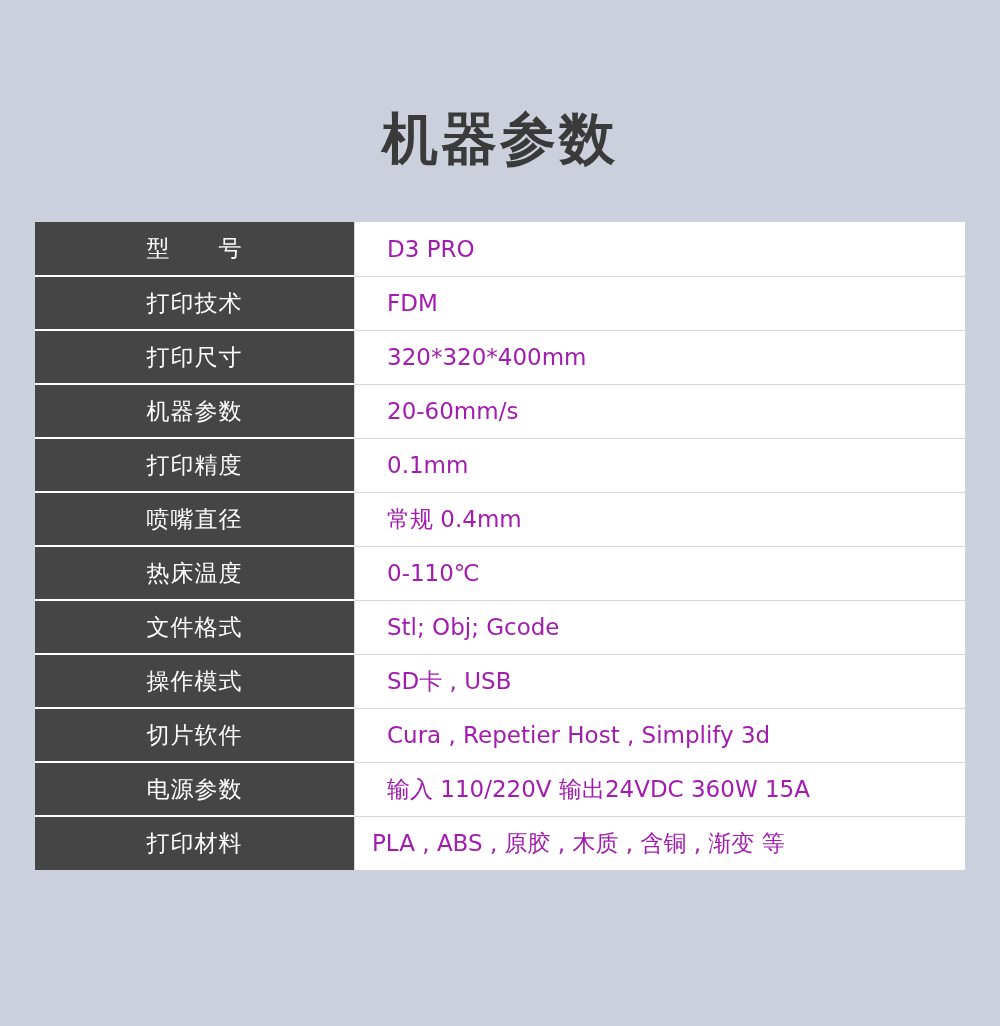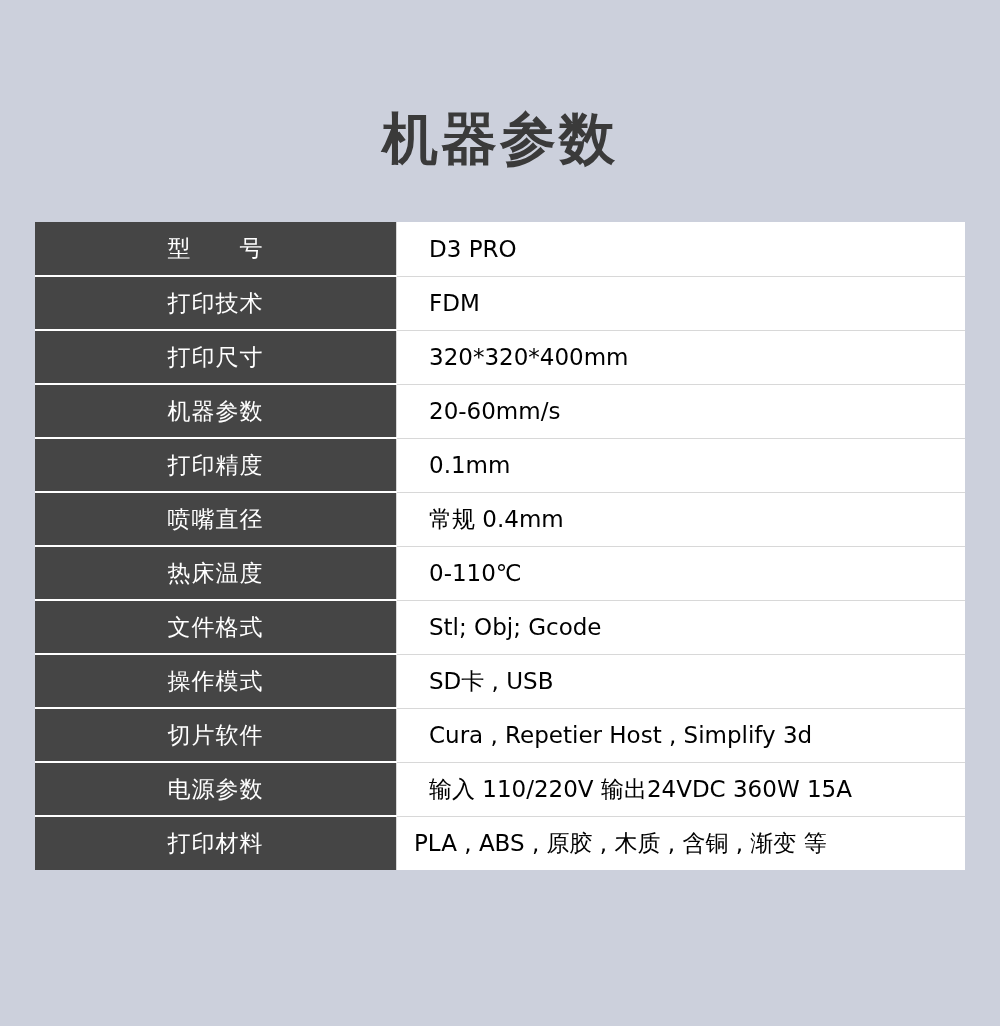--- a/index.html
+++ b/index.html
@@ -39,36 +39,36 @@
     background: #ffffff;
   }
   .spec-table tr {
     height: 54px;
   }
   .spec-table td {
     padding: 0;
     vertical-align: middle;
   }
   td.label {
-    width: 361px;
+    width: 319px;
     background: #454545;
     color: #ffffff;
     text-align: center;
     font-size: 23px;
     letter-spacing: 1px;
     border-bottom: 2px solid #ffffff;
     font-family: "DejaVu Sans", "Liberation Sans", sans-serif;
   }
   tr:last-child td.label {
     border-bottom: none;
     text-align: center;
   }
   td.value {
     background: #ffffff;
-    color: #000000;
+    color: #a21caf;
     font-size: 23px;
     padding-left: 32px;
     border-bottom: 1px solid #d8d8d8;
     border-left: 1px solid #d8d8d8;
     font-family: "DejaVu Sans", "Liberation Sans", sans-serif;
   }
   tr:last-child td.value {
     border-bottom: none;
     padding-left: 17px;
   }

